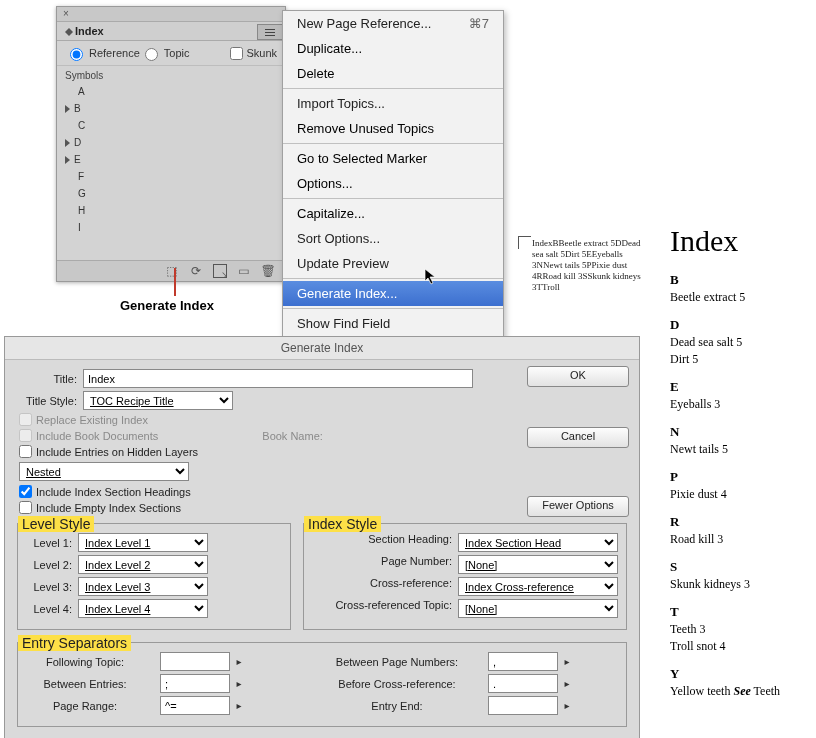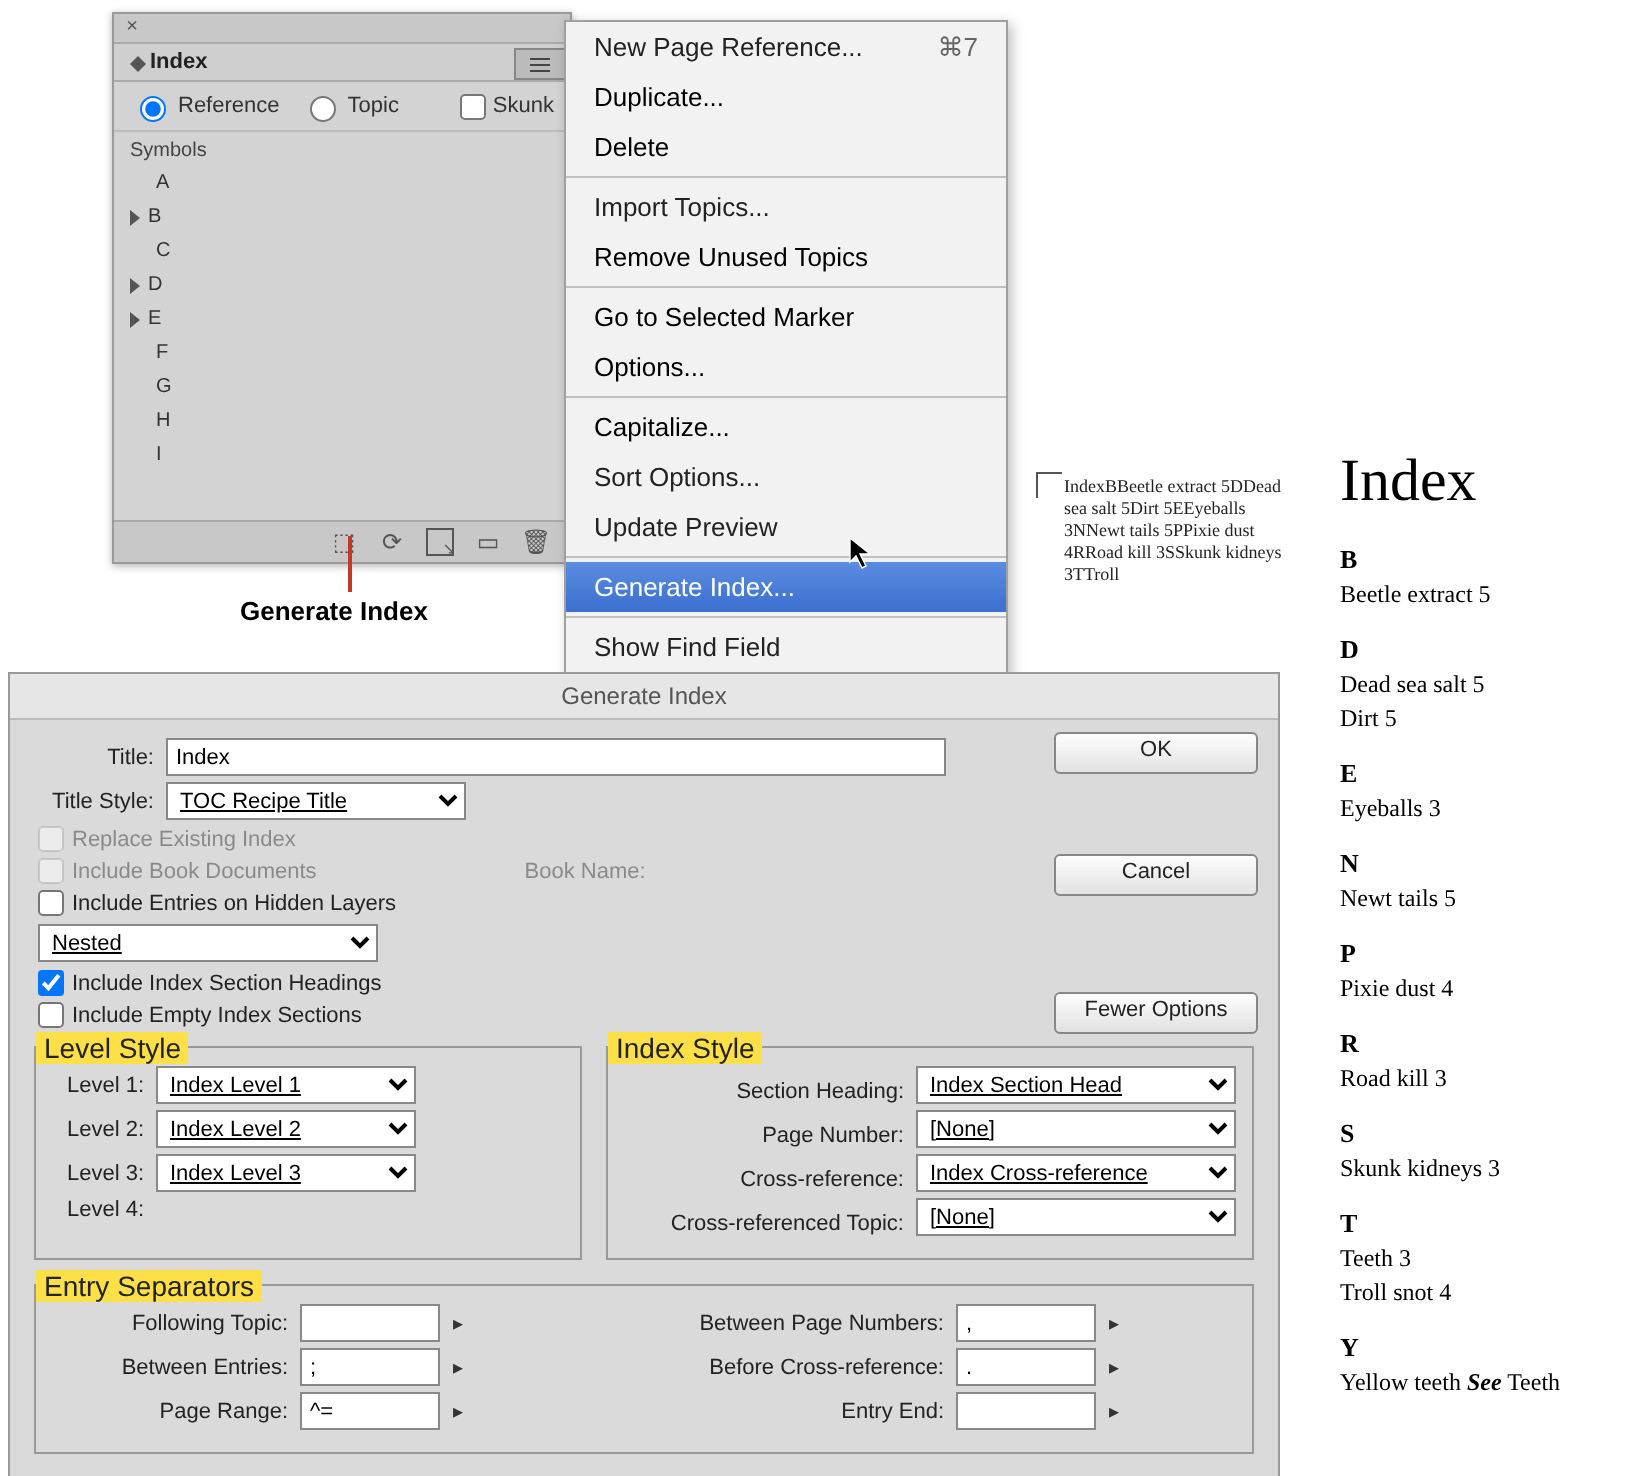--- a/index.html
+++ b/index.html
@@ -63,21 +63,20 @@
     position:absolute; right:2px; top:2px;
     width:24px; height:14px;
     background:#bbb;
     border:1px solid #888;
     display:flex;align-items:center;justify-content:center;
   }
   .panel-menu-btn div{width:10px;height:1px;background:#444;box-shadow:0 3px 0 #444,0 -3px 0 #444;}
   .panel-mode-row {
     display:flex; align-items:center;
     padding:4px 8px;
-    gap:10px;
     border-bottom:1px solid #bdbdbd;
   }
   .panel-mode-row label { display:flex;align-items:center;gap:3px; color:#333;}
   .panel-mode-row .book { margin-left:auto; }
   .panel-list {
     padding: 2px 0 0 8px;
     font-size:10px;
     color:#333;
     max-height:170px;
     overflow:hidden;
@@ -224,26 +223,26 @@
     position:relative;
   }
   .fieldset .legend {
     position:absolute; top:-8px; left:0;
     background:#fde047; padding:0 4px; font-size:14px;
   }
   .two-col { display:flex; gap:8px;}
   .two-col .fieldset{flex:1;}
   .lvl-row { display:flex;align-items:center;margin:3px 0;}
   .lvl-row .lab{width:46px;text-align:right;padding-right:6px;}
-  .is-row { display:flex;align-items:flex-end;margin:3px 0;}
+  .is-row { display:flex;align-items:flex-start;margin:3px 0;}
   .is-row .lab{width:140px;text-align:right;padding-right:6px;}
   .es-grid { display:flex; }
   .es-col { flex:1; }
   .es-row { display:flex;align-items:center;margin:3px 0;}
-  .es-row .lab{width:118px;text-align:right;padding-right:6px;}
+  .es-row .lab{width:118px;text-align:center;padding-right:16px;}
   .mini-txt { width:60px; }
   .arrow-btn {
     width:14px;height:17px;border:none;background:none;
     font-size:10px;color:#333;padding:0;margin-left:2px;
   }
   input[type=checkbox]{margin:0;}
 </style>
 </head>
 <body>
 
@@ -467,20 +466,21 @@
         <div class="lvl-row">
             <div class="lab">Level 2:</div>
             <select class="sel" style="width:130px"><option>Index Level 2</option></select>
           </div>
         <div class="lvl-row">
             <div class="lab">Level 3:</div>
             <select class="sel" style="width:130px"><option>Index Level 3</option></select>
           </div>
         <div class="lvl-row">
             <div class="lab">Level 4:</div>
+            <select class="sel" style="width:130px"><option>Index Level 4</option></select>
           </div>
       </div>
       <div class="fieldset">
         <div class="legend">Index Style</div>
         <div class="is-row">
             <div class="lab">Section Heading:</div>
             <select class="sel" style="width:160px"><option>Index Section Head</option></select>
           </div>
         <div class="is-row">
             <div class="lab">Page Number:</div>

